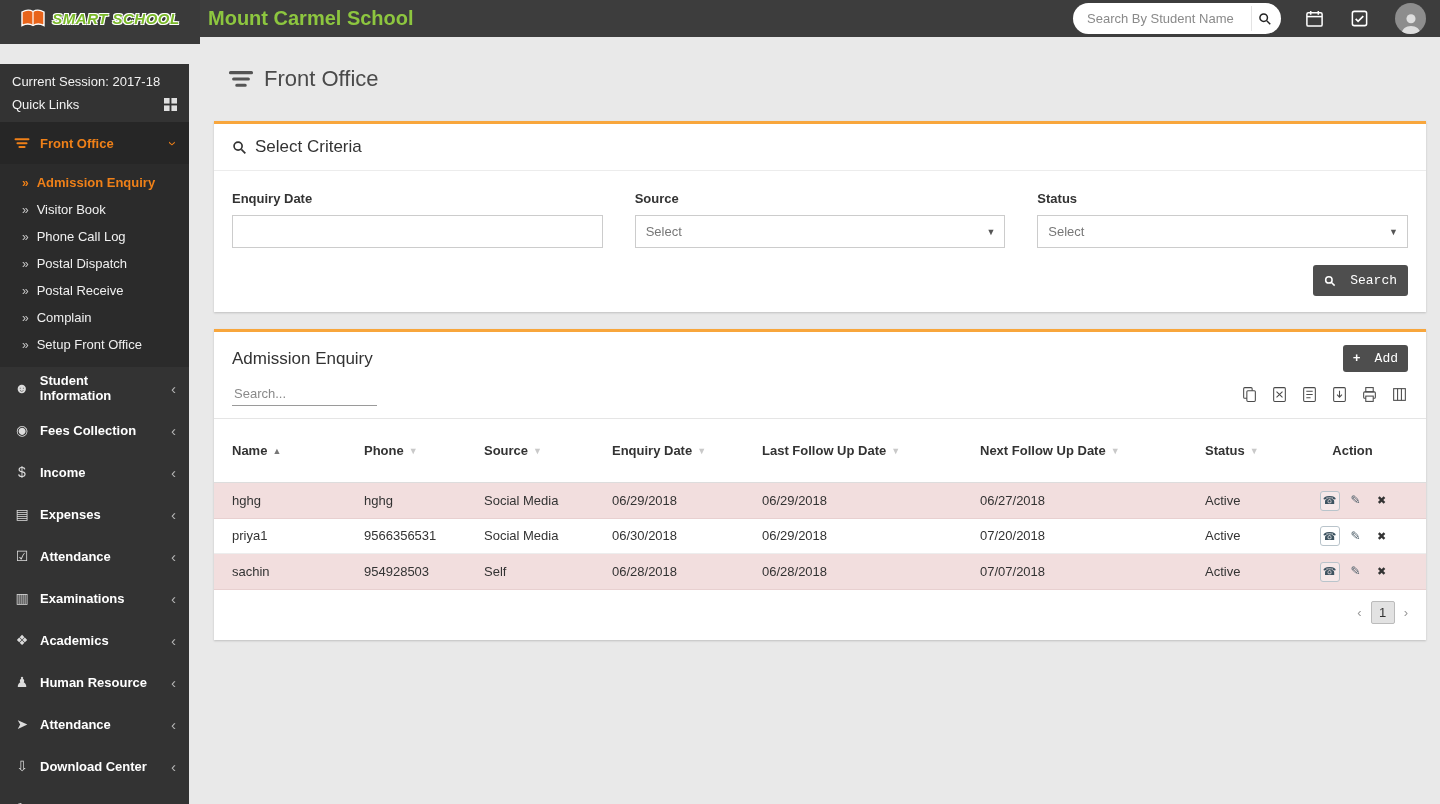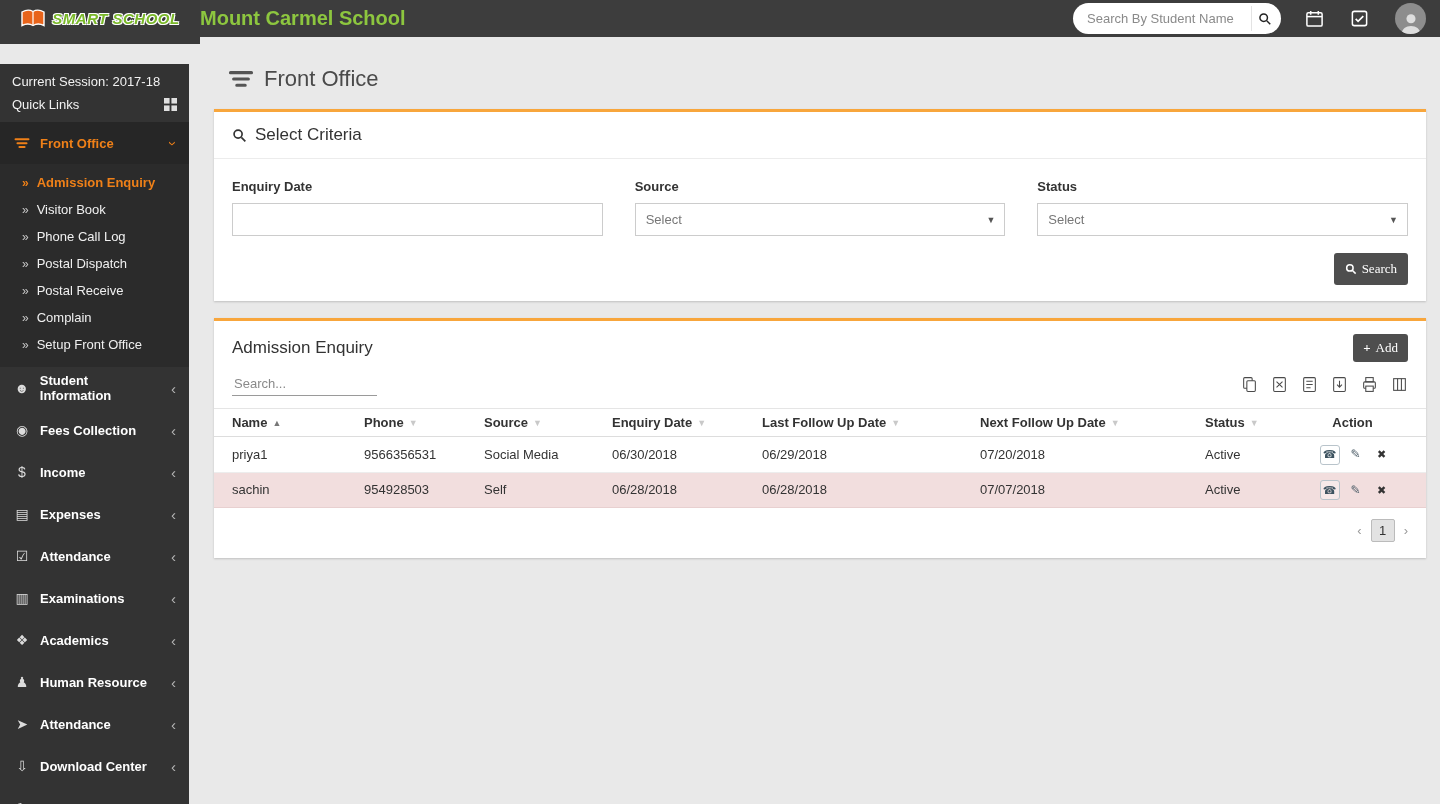--- a/index.html
+++ b/index.html
@@ -10,21 +10,21 @@
   body{width:1440px;height:804px;overflow:hidden;position:relative;
        font-family:"Liberation Sans",sans-serif;background:#e9e9e9;color:#333}
 
   
   header{position:absolute;top:0;left:0;right:0;height:37px;background:var(--headbg);
          display:flex;align-items:center;z-index:10}
   .logo{width:200px;height:50px;display:flex;align-items:center;justify-content:center;
         gap:6px;cursor:pointer;background:#3a3a3a}
   .logo-text{font-size:15px;font-weight:bold;font-style:italic;color:#7ab829;letter-spacing:.5px;
         text-shadow:-1px -1px 0 #fff,1px -1px 0 #fff,-1px 1px 0 #fff,1px 1px 0 #fff}
-  .school-name{margin-left:0;font-size:20px;font-weight:bold;color:var(--green)}
+  .school-name{margin-left:8px;font-size:20px;font-weight:bold;color:var(--green)}
   .spacer{flex:1}
   .search-pill{position:relative;margin-right:24px}
   .search-pill input{width:208px;height:31px;border:none;border-radius:16px;outline:none;
         padding:0 36px 0 14px;font-size:13px;font-family:inherit;color:#333;background:#fff}
   .search-pill input::placeholder{color:#8a8a8a}
   .pill-icon{position:absolute;right:3px;top:3px;width:27px;height:25px;display:flex;
         align-items:center;justify-content:center;cursor:pointer;color:#222;border-left:1px solid #e3e3e3}
   .hicon{margin-right:26px;cursor:pointer;display:flex;color:#fff}
   .avatar{width:31px;height:31px;border-radius:50%;background:#8d8d8d;margin-right:14px;
         display:flex;align-items:flex-end;justify-content:center;overflow:hidden;cursor:pointer}
@@ -48,49 +48,49 @@
         color:#f0f0f0;cursor:pointer}
   .subitem .arrows{color:#c9c9c9;font-size:12px}
   .subitem.active{color:var(--orange);font-weight:bold}
   .subitem.active .arrows{color:var(--orange)}
 
   
   main{position:absolute;top:50px;left:200px;right:0;bottom:0;overflow:auto;background:#e9e9e9}
   .page-title-row{display:flex;align-items:center;gap:10px;padding:16px 28px 13px;color:#4c4c4c}
   .page-title-row h1{font-size:22px;font-weight:normal;color:#4a4a4a}
 
-  .card{margin:4px 14px;background:#fff;border-top:3px solid var(--accent);
+  .card{margin:16px 14px;background:#fff;border-top:3px solid var(--accent);
         box-shadow:0 1px 2px rgba(0,0,0,.18)}
   .card-head{display:flex;align-items:center;gap:8px;padding:13px 18px;font-size:17px;color:#333;
         border-bottom:1px solid #ececec}
   .card-head.spread{justify-content:space-between;border-bottom:none;padding-bottom:6px}
 
   .criteria-body{display:grid;grid-template-columns:1fr 1fr 1fr;column-gap:32px;padding:20px 18px 0}
   .field label{display:block;font-size:13px;font-weight:bold;color:#333;margin-bottom:9px}
   .text-input{width:100%;height:33px;border:1px solid #ccc;padding:0 10px;font-size:13px;
         font-family:inherit;color:#333;outline:none}
   .select{position:relative;height:33px;border:1px solid #ccc;display:flex;align-items:center;
         padding:0 26px 0 10px;font-size:13px;color:#777;cursor:pointer;background:#fff}
   .select .caret{position:absolute;right:9px;font-size:9px;color:#555}
   .criteria-foot{padding:17px 18px 16px;display:flex;justify-content:flex-end}
-  .btn-dark{display:inline-flex;align-items:center;gap:5px;background:var(--btn);color:#fff;
-        border:none;font-size:13px;font-family:Liberation Serif, serif;padding:8px 11px;border-radius:3px;cursor:pointer}
+  .btn-dark{display:inline-flex;align-items:center;gap:14px;background:var(--btn);color:#fff;
+        border:none;font-size:13px;font-family:Liberation Mono, monospace;padding:8px 11px;border-radius:3px;cursor:pointer}
   .btn-dark .plus{font-weight:bold;font-size:13px}
 
   .card2{margin-top:17px;padding-bottom:10px}
   .table-toolbar{display:flex;justify-content:space-between;align-items:center;padding:4px 18px 12px}
   .tbl-search{width:145px;border:none;border-bottom:1px solid #9a9a9a;font-size:13px;
         font-family:inherit;padding:4px 2px;color:#444;outline:none;background:transparent}
   .tbl-search::placeholder{color:#8a8a8a}
   .export-icons{display:flex;gap:13px;color:#4a4a4a}
   .export-icons span{width:17px;height:17px;cursor:pointer;display:flex}
   .export-icons svg{width:17px;height:17px}
 
   table{width:100%;border-collapse:collapse;font-size:13px;color:#333}
-  thead th{text-align:left;padding:6px 10px;border-top:1px solid #e5e5e5;border-bottom:1px solid #ddd;
+  thead th{text-align:left;padding:24px 10px;border-top:1px solid #e5e5e5;border-bottom:1px solid #ddd;
         cursor:pointer;white-space:nowrap;font-size:13px}
   tbody td{padding:7px 10px;border-bottom:1px solid #ededed;white-space:nowrap}
   th:first-child,td:first-child{padding-left:18px}
   th:last-child,td:last-child{padding-right:18px;text-align:center}
   th:nth-child(1){width:140px}th:nth-child(2){width:120px}th:nth-child(3){width:128px}
   th:nth-child(4){width:150px}th:nth-child(5){width:218px}th:nth-child(6){width:225px}
   th:nth-child(7){width:92px}
   tr.hl{background:var(--pink)}
   tr.hl td{border-bottom-color:#e8d0d0}
   .sort{font-size:9px;margin-left:5px;color:#777;vertical-align:1px}
@@ -376,20 +376,36 @@
             <th><span>Phone</span><span class="sort faded">▼</span></th>
             <th><span>Source</span><span class="sort faded">▼</span></th>
             <th><span>Enquiry Date</span><span class="sort faded">▼</span></th>
             <th><span>Last Follow Up Date</span><span class="sort faded">▼</span></th>
             <th><span>Next Follow Up Date</span><span class="sort faded">▼</span></th>
             <th><span>Status</span><span class="sort faded">▼</span></th>
             <th><span>Action</span></th>
           </tr>
         </thead>
       <tbody id="body-rows">
+          <tr class="hl">
+            <td>hghg</td>
+            <td>hghg</td>
+            <td>Social Media</td>
+            <td>06/29/2018</td>
+            <td>06/29/2018</td>
+            <td>06/27/2018</td>
+            <td>Active</td>
+            <td class="action-cell"><span class="action-btn call">
+                <span>☎</span>
+              </span><span class="action-btn edit">
+                <span>✎</span>
+              </span><span class="action-btn del">
+                <span>✖</span>
+              </span></td>
+          </tr>
           <tr>
             <td>priya1</td>
             <td>9566356531</td>
             <td>Social Media</td>
             <td>06/30/2018</td>
             <td>06/29/2018</td>
             <td>07/20/2018</td>
             <td>Active</td>
             <td class="action-cell"><span class="action-btn call">
                 <span>☎</span>

